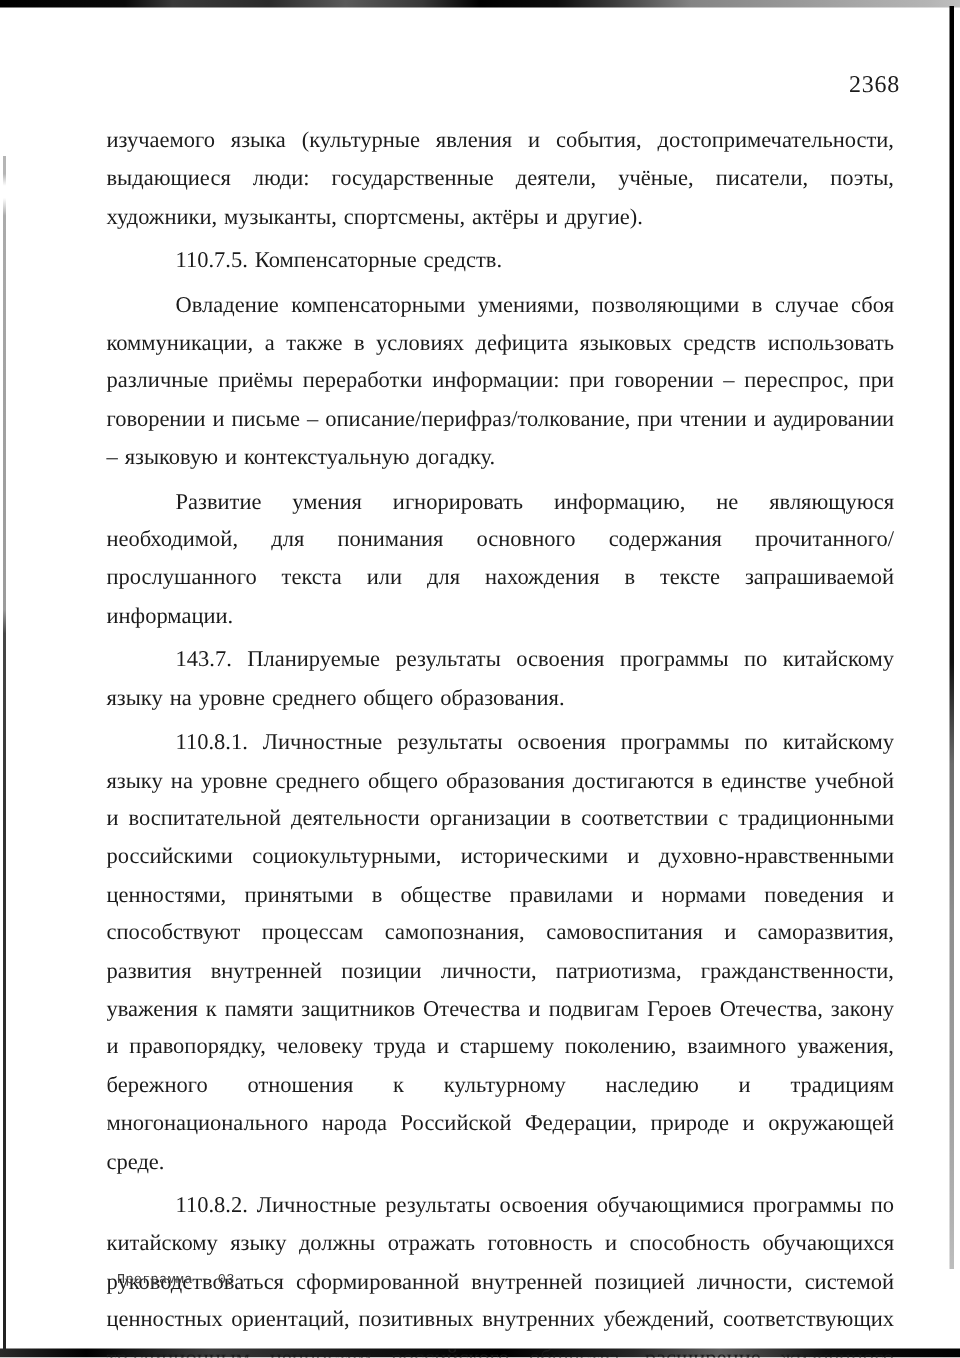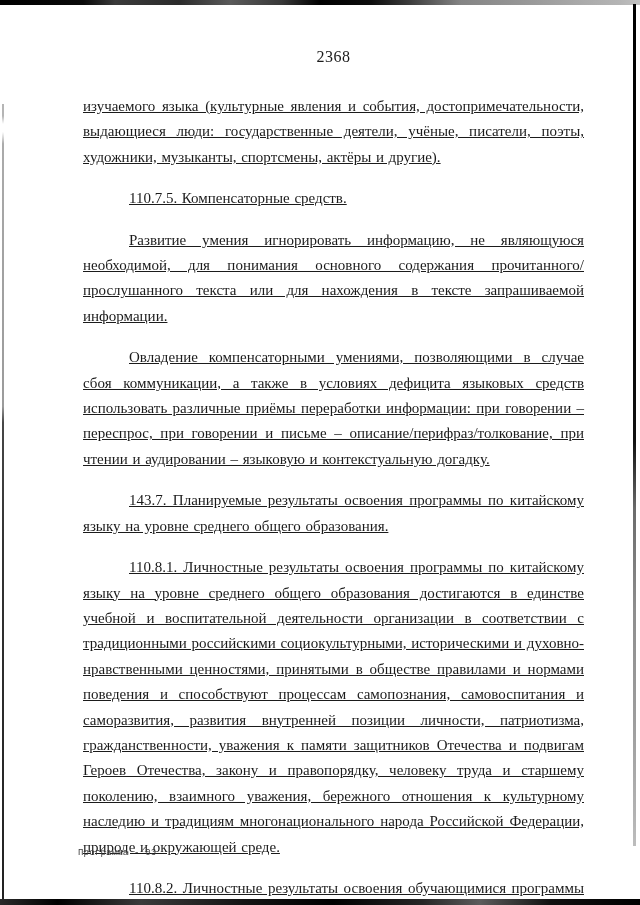--- a/index.html
+++ b/index.html
@@ -43,36 +43,35 @@
   .edge-right {
     position: absolute; top: 4px; left: 633px;
     width: 3px; height: 842px;
     background: linear-gradient(180deg,
       #000 0%, #050505 38%, #111 52%, #6b6b6b 60%,
       #8e8e8e 72%, #9d9d9d 85%, #b2b2b2 96%, #bdbdbd 100%);
   }
   
   .page-number {
     position: absolute; top: 48px; left: 67px; width: 533px;
-    text-align: center;
+    text-align: right;
     font-size: 16px;
     letter-spacing: 0.5px;
   }
   .body-text {
     position: absolute; top: 78px; left: 67px; width: 533px;
     font-size: 15px;
     line-height: 25.4px;
     text-align: justify;
     hyphens: none;
   }
   .para {
-    margin: 16px;
+    margin: 4px;
     text-indent: 46px;
     word-spacing: 0.06em;
-    text-decoration: underline;
   }
   .para.continuation { text-indent: 0; }
   .para.cutoff { text-align-last: justify; }
   .footer-note {
     position: absolute; top: 848px; left: 78px;
     font-size: 9px;
     color: #3d3d3d;
     letter-spacing: 0.2px;
     font-family: Liberation Mono, monospace;
   }
@@ -85,22 +84,22 @@
   <div class="edge-top"></div>
   <div class="edge-left"></div>
   <div class="edge-right"></div>
   <div class="edge-bottom"></div>
 
   <div class="page-number">2368</div>
 
   <div class="body-text">
     <p class="para continuation">изучаемого языка (культурные явления и события, достопримечательности, выдающиеся люди: государственные деятели, учёные, писатели, поэты, художники, музыканты, спортсмены, актёры и другие).</p>
     <p class="para">110.7.5. Компенсаторные средств.</p>
+    <p class="para">Овладение компенсаторными умениями, позволяющими в случае сбоя коммуникации, а также в условиях дефицита языковых средств использовать различные приёмы переработки информации: при говорении – переспрос, при говорении и письме – описание/перифраз/толкование, при чтении и аудировании – языковую и контекстуальную догадку.</p>
     <p class="para">Развитие умения игнорировать информацию, не являющуюся необходимой, для понимания основного содержания прочитанного/прослушанного текста или для нахождения в тексте запрашиваемой информации.</p>
-    <p class="para">Овладение компенсаторными умениями, позволяющими в случае сбоя коммуникации, а также в условиях дефицита языковых средств использовать различные приёмы переработки информации: при говорении – переспрос, при говорении и письме – описание/перифраз/толкование, при чтении и аудировании – языковую и контекстуальную догадку.</p>
     <p class="para">143.7. Планируемые результаты освоения программы по китайскому языку на уровне среднего общего образования.</p>
     <p class="para">110.8.1. Личностные результаты освоения программы по китайскому языку на уровне среднего общего образования достигаются в единстве учебной и воспитательной деятельности организации в соответствии с традиционными российскими социокультурными, историческими и духовно-нравственными ценностями, принятыми в обществе правилами и нормами поведения и способствуют процессам самопознания, самовоспитания и саморазвития, развития внутренней позиции личности, патриотизма, гражданственности, уважения к памяти защитников Отечества и подвигам Героев Отечества, закону и правопорядку, человеку труда и старшему поколению, взаимного уважения, бережного отношения к культурному наследию и традициям многонационального народа Российской Федерации, природе и окружающей среде.</p>
     <p class="para cutoff">110.8.2. Личностные результаты освоения обучающимися программы по китайскому языку должны отражать готовность и способность обучающихся руководствоваться сформированной внутренней позицией личности, системой ценностных ориентаций, позитивных внутренних убеждений, соответствующих традиционным ценностям российского общества, расширение жизненного опыта</p>
   </div>
 
   <div class="footer-note">Программа - 03</div>
 
 </div>
 
 </body></html>

